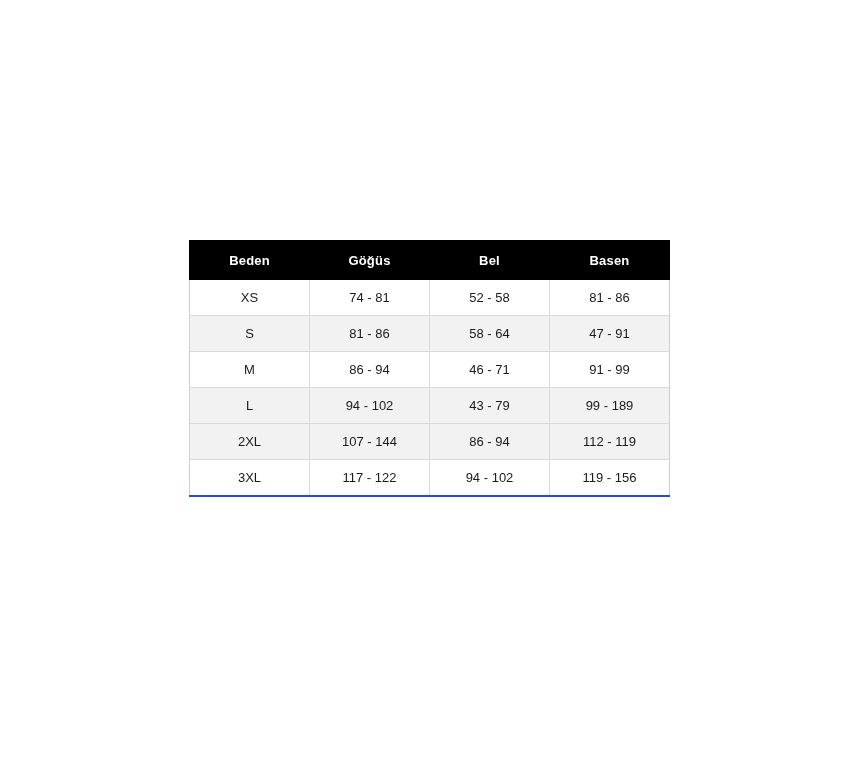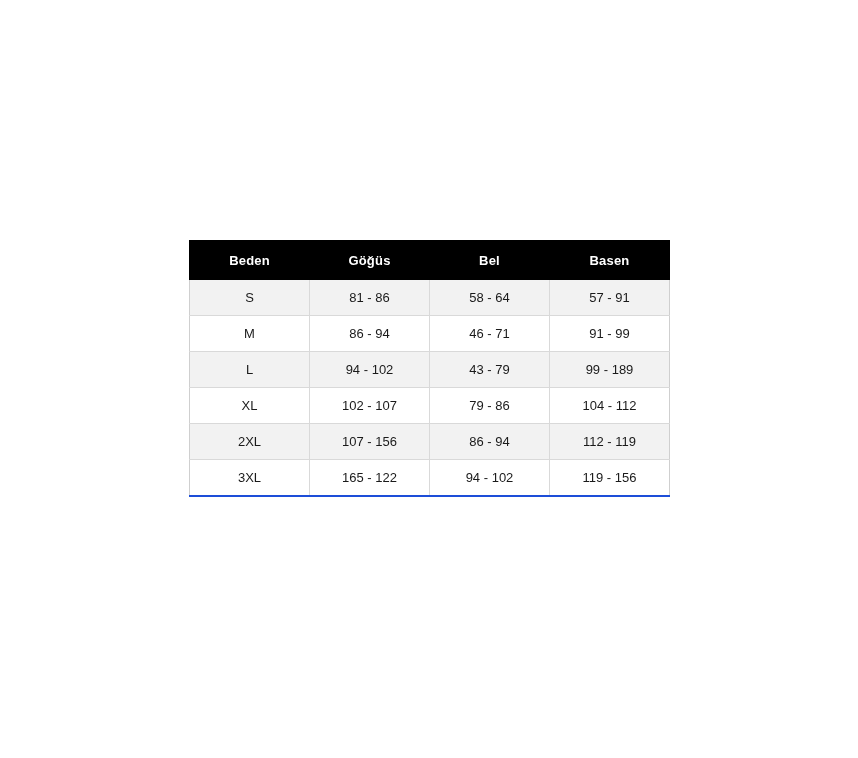--- a/index.html
+++ b/index.html
@@ -73,52 +73,52 @@
     <table class="size-table">
       <thead>
         <tr>
           <th>Beden</th>
           <th>Göğüs</th>
           <th>Bel</th>
           <th>Basen</th>
         </tr>
       </thead>
       <tbody>
+        <tr>
+          <td>XS</td>
+          <td>74 - 81</td>
+          <td>52 - 58</td>
+          <td>81 - 86</td>
+        </tr>
         <tr class="alt">
           <td>S</td>
           <td>81 - 86</td>
           <td>58 - 64</td>
-          <td>57 - 91</td>
+          <td>47 - 91</td>
         </tr>
         <tr>
           <td>M</td>
           <td>86 - 94</td>
           <td>46 - 71</td>
           <td>91 - 99</td>
         </tr>
         <tr class="alt">
           <td>L</td>
           <td>94 - 102</td>
           <td>43 - 79</td>
           <td>99 - 189</td>
         </tr>
-        <tr>
-          <td>XL</td>
-          <td>102 - 107</td>
-          <td>79 - 86</td>
-          <td>104 - 112</td>
-        </tr>
         <tr class="alt">
           <td>2XL</td>
-          <td>107 - 156</td>
+          <td>107 - 144</td>
           <td>86 - 94</td>
           <td>112 - 119</td>
         </tr>
         <tr>
           <td>3XL</td>
-          <td>165 - 122</td>
+          <td>117 - 122</td>
           <td>94 - 102</td>
           <td>119 - 156</td>
         </tr>
       </tbody>
     </table>
   </div>
 </div>
 
 </body></html>

